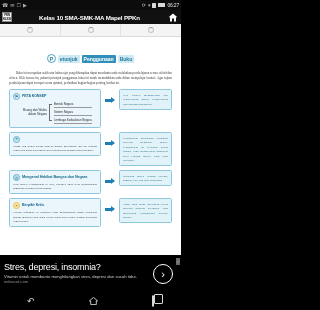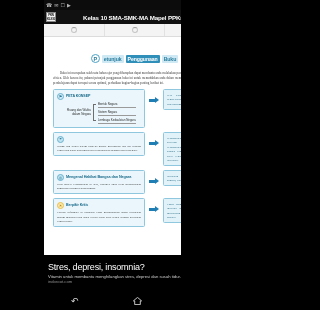--- a/index.html
+++ b/index.html
@@ -1,21 +1,21 @@
 <!DOCTYPE html>
 <html><head>
 <meta charset="utf-8">
 <style>
   * { margin:0; padding:0; box-sizing:border-box; }
   html, body {
     width:181px; height:310px;
     font-family:"Liberation Sans", sans-serif;
     background:#000; overflow:hidden;
   }
-  #screen { position:relative; width:211px; height:310px; background:#ffffff;margin-left:44px; }
+  #screen { position:relative; width:211px; height:310px; background:#ffffff; }
 
   
   .statusbar {
     position:absolute; top:0; left:0; width:181px; height:10px;
     background:#0c0c0c; color:#cfcfcf;
     display:flex; align-items:center; padding:0 2px;
     font-size:5px; line-height:1;
   }
   .sb-left { display:flex; align-items:center; gap:2px; }
   .sb-right { margin-left:auto; display:flex; align-items:center; gap:2px; }

